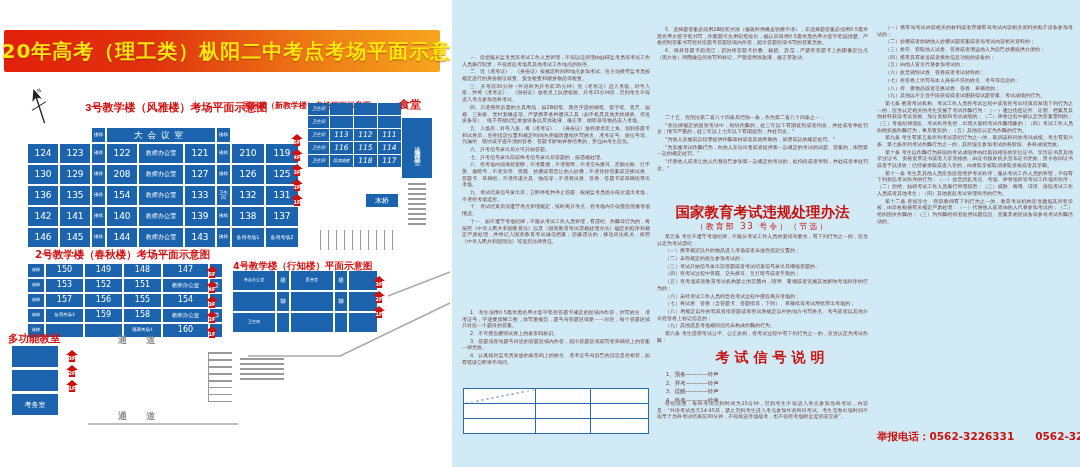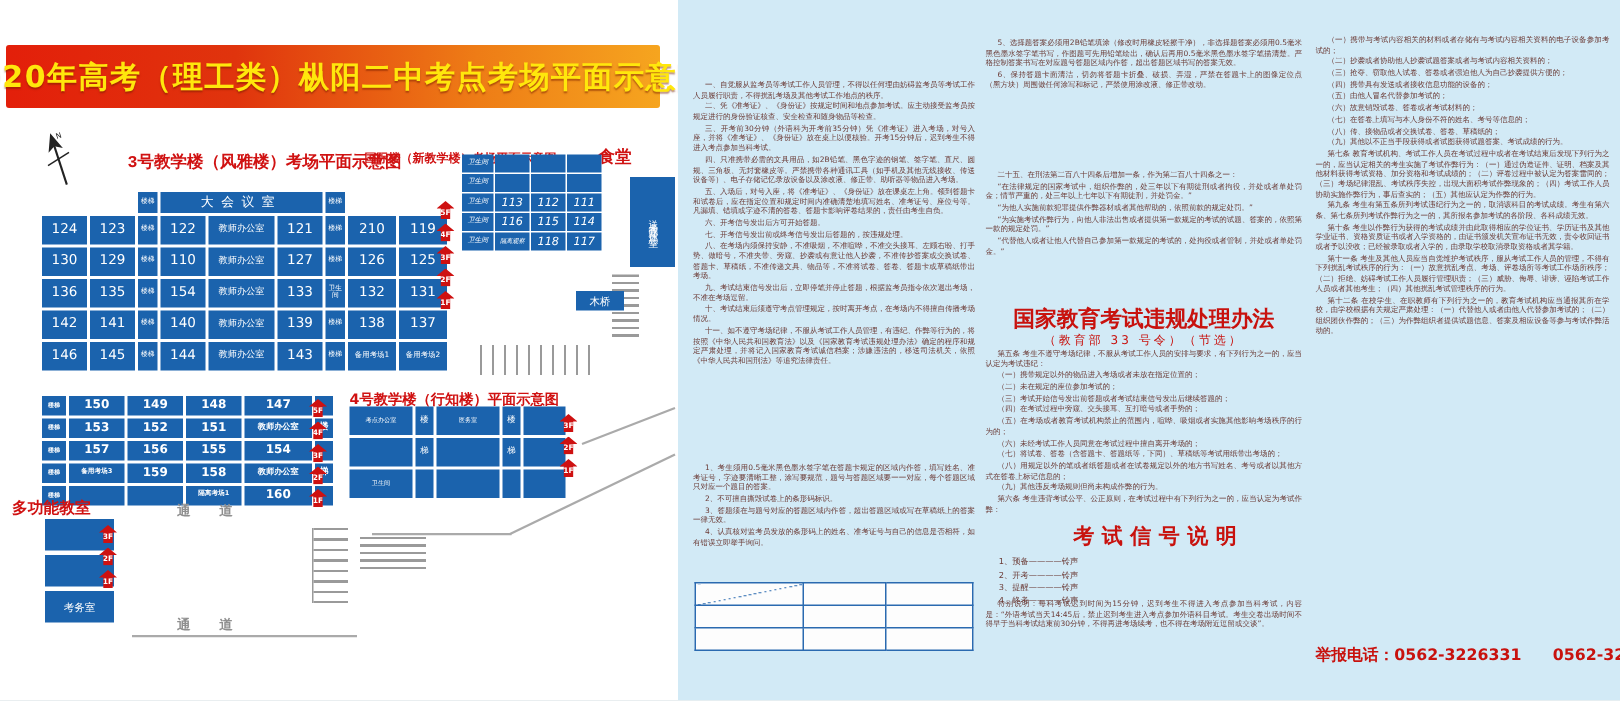--- a/index.html
+++ b/index.html
@@ -19,30 +19,30 @@
     text-align:center;line-height:1.05;overflow:hidden;}
   .cell.none{background:transparent;}
   .cell.office{font-size:.68em;}
   .cell.stair{font-size:.5em;flex-direction:column;padding:0 1px;}
   .cell.small{font-size:.55em;}
   .cell.wc{font-size:.6em;}
   .cell.narrow{font-size:.75em;flex-direction:column;}
   .cell.hall{letter-spacing:5px;font-size:.95em;}
   .g-b3{grid-template-columns:30px 30px 13px 30px 44px 30px 13px 32px 32px;grid-template-rows:14px repeat(5,19px);font-size:9px;}
   .g-intl{grid-template-columns:21px 23px 23px 23px;grid-template-rows:repeat(5,12px);font-size:7.5px;gap:1px;}
-  .g-b2{grid-template-columns:16px 37px 37px 37px 45px 12px;grid-template-rows:repeat(5,13px);font-size:8px;font-weight:bold;}
+  .g-b2{grid-template-columns:16px 37px 37px 37px 45px 12px;grid-template-rows:repeat(5,13px);font-size:8px;}
   .g-b4{grid-template-columns:42px 12px 42px 12px 28px;grid-template-rows:repeat(3,19px);font-size:7.5px;}
 
   .arrows{display:flex;flex-direction:column;}
   .arrow{width:12px;height:12px;background:#ce1111;margin-bottom:3px;position:relative;flex:none;
     clip-path:polygon(50% 0,100% 42%,76% 42%,76% 100%,24% 100%,24% 42%,0 42%);}
   .arrow span{position:absolute;left:0;right:0;top:38%;bottom:0;display:flex;align-items:center;justify-content:center;
     font-size:5px;font-weight:bold;color:#fff;}
 
-  .bluebox{background:#1b63ad;color:#fff;display:flex;align-items:center;justify-content:center;margin-left:18px;}
+  .bluebox{background:#1b63ad;color:#fff;display:flex;align-items:center;justify-content:center;}
   .vtext{writing-mode:vertical-rl;letter-spacing:2px;}
   .rungs-h{background:repeating-linear-gradient(to bottom,#9a9a9a 0 1.5px,transparent 1.5px 5px);}
   .rungs-v{background:repeating-linear-gradient(to right,#9a9a9a 0 1.5px,transparent 1.5px 8px);}
 
   
   .right-panel{left:452px;top:0;width:628px;height:467px;background:#d2eaf6;}
   .rcol{position:absolute;}
   .sec-title{color:#c8120e;font-weight:bold;text-align:center;white-space:nowrap;}
   .body-text{color:#6b3a35;font-size:5px;line-height:1.34;text-align:justify;overflow:hidden;}
   .body-text p{margin:0 0 1px 0;text-indent:1.6em;}
@@ -104,21 +104,21 @@
         <div class="cell stair">楼梯</div>
         <div class="cell room">122</div>
         <div class="cell office">教师办公室</div>
         <div class="cell room">121</div>
         <div class="cell stair">楼梯</div>
         <div class="cell room">210</div>
         <div class="cell room">119</div>
         <div class="cell room">130</div>
         <div class="cell room">129</div>
         <div class="cell stair">楼梯</div>
-        <div class="cell room">110</div>
+        <div class="cell room">208</div>
         <div class="cell office">教师办公室</div>
         <div class="cell room">127</div>
         <div class="cell stair">楼梯</div>
         <div class="cell room">126</div>
         <div class="cell room">125</div>
         <div class="cell room">136</div>
         <div class="cell room">135</div>
         <div class="cell stair">楼梯</div>
         <div class="cell room">154</div>
         <div class="cell office">教师办公室</div>
@@ -185,20 +185,21 @@
         <div class="cell small">隔离观察</div>
         <div class="cell room">118</div>
         <div class="cell room">117</div>
       </div>
 
     <div class="abs bluebox vtext" style="left:402px;top:118px;width:30px;height:60px;font-size:6.5px;">送考教师休息室</div>
     <div class="abs rungs-h" style="left:408px;top:183px;width:18px;height:42px;"></div>
     <div class="abs bluebox" style="left:366px;top:194px;width:32px;height:13px;font-size:7px;">木桥</div>
     <div class="abs rungs-v" style="left:320px;top:230px;width:78px;height:20px;"></div>
 
+    <div class="abs plan-title" style="left:35px;top:248px;font-size:10.5px;">2号教学楼（春秋楼）考场平面示意图</div>
     <div class="abs grid g-b2" style="left:28px;top:264px;">
         <div class="cell stair">楼梯</div>
         <div class="cell room">150</div>
         <div class="cell room">149</div>
         <div class="cell room">148</div>
         <div class="cell room">147</div>
         <div class="cell narrow"></div>
         <div class="cell stair">楼梯</div>
         <div class="cell room">153</div>
         <div class="cell room">152</div>

